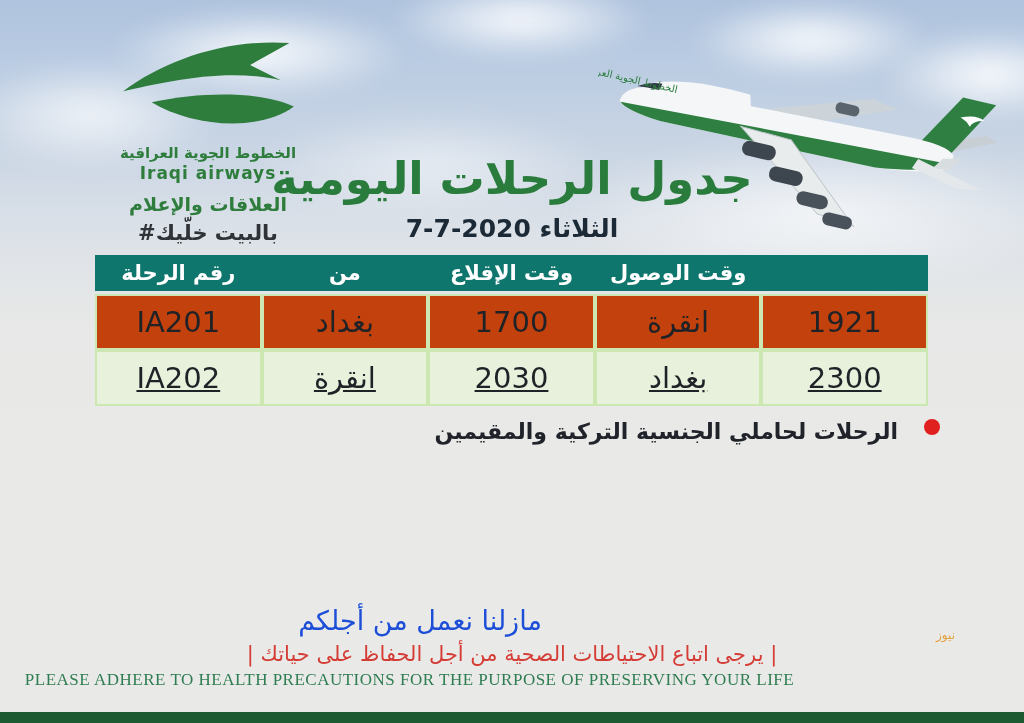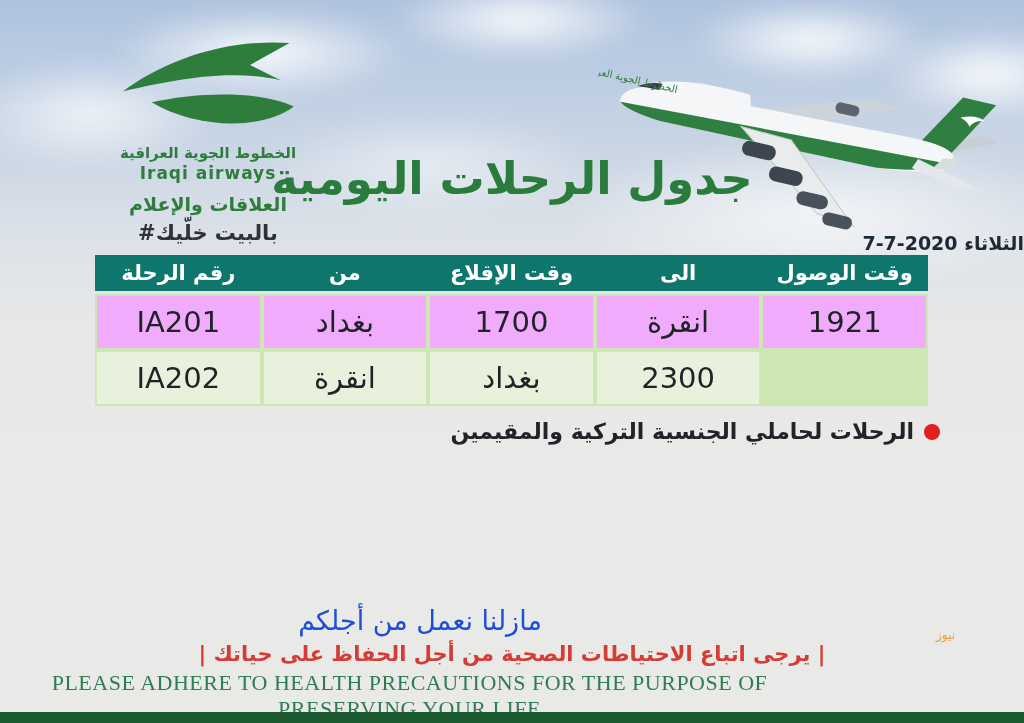--- a/index.html
+++ b/index.html
@@ -15,43 +15,43 @@
   .brand svg{display:block;margin:0 auto;}
   .brand-ar{font-size:15px;font-weight:bold;color:#2e7d3c;margin-top:2px;}
   .brand-en{font-size:17px;font-weight:bold;color:#2e7d3c;letter-spacing:1px;margin-top:1px;}
   .brand-dept{font-size:19px;font-weight:bold;color:#2e7d3c;margin-top:10px;}
   .brand-hash{font-size:21px;font-weight:bold;color:#2f3337;margin-top:6px;}
   
   .plane{position:absolute;left:598px;top:52px;width:420px;height:195px;}
   
   .title{position:absolute;left:0;top:152px;width:1024px;text-align:center;
     font-size:45px;font-weight:bold;color:#2a7c3d;}
-  .date{position:absolute;left:0;top:232px;width:1024px;
-    font-size:19px;font-weight:bold;color:#1b2a36;}
+  .date{position:absolute;left:0;top:214px;width:1024px;text-align:center;
+    font-size:25px;font-weight:bold;color:#1b2a36;}
   
   .sched{position:absolute;left:95px;top:255px;width:833px;}
   .thead{display:grid;grid-template-columns:repeat(5,1fr);background:#0f766e;height:36px;}
   .thead .hc{color:#fff;font-weight:bold;font-size:21px;display:flex;align-items:center;justify-content:center;}
   .tbody{margin-top:3px;background:#cde7b2;border:2px solid #cde7b2;display:grid;grid-template-rows:52px 52px;row-gap:4px;}
   .trow{display:grid;grid-template-columns:repeat(5,1fr);column-gap:4px;}
   .trow .tc{display:flex;align-items:center;justify-content:center;
     font-size:29px;color:#1f2226;}
-  .trow.r1 .tc{background:#f0abfc;}
-  .trow.r2 .tc{background:#e7f1dc;}
+  .trow.r1 .tc{background:#c2410c;}
+  .trow.r2 .tc{background:#e7f1dc;text-decoration:underline;}
   
-  .note{position:absolute;right:84px;top:419px;direction:rtl;display:flex;align-items:center;gap:10px;}
+  .note{position:absolute;right:84px;top:419px;direction:rtl;display:flex;align-items:flex-start;gap:26px;}
   .note .dot{width:16px;height:16px;border-radius:50%;background:#e01f1f;flex:0 0 auto;}
   .note .txt{font-size:22px;font-weight:bold;color:#20242a;}
   
   .slogan{position:absolute;left:0;top:605px;width:840px;text-align:center;
     font-size:27px;font-weight:normal;color:#1d4ed8;}
   .prec-ar{position:absolute;left:0;top:642px;width:1024px;text-align:center;direction:rtl;
-    font-size:21px;font-weight:bold;color:#d43c35;}
+    font-size:21px;font-weight:normal;color:#d43c35;}
   .prec-en{position:absolute;left:0;top:670px;width:819px;text-align:center;
-    font-family:"Liberation Serif",serif;font-size:22px;color:#2e7d52;letter-spacing:.5px;}
+    font-family:"Liberation Serif",serif;font-size:17px;color:#2e7d52;letter-spacing:.5px;}
   .newslogo{position:absolute;right:12px;top:628px;width:125px;text-align:center;direction:rtl;}
   .newslogo .big{font-size:44px;font-weight:bold;color:#e3a13f;line-height:1;
     text-shadow:0 1px 0 #fff;}
   .newslogo .small{font-size:12px;font-weight:normal;color:#e3a13f;margin-bottom:-6px;margin-right:8px;}
   .bottombar{position:absolute;left:0;bottom:0;width:1024px;height:11px;background:#1c5a32;}
 </style>
 </head>
 <body>
 
 <div class="cloud" style="left:110px;top:8px;width:300px;height:90px;"></div>
@@ -110,34 +110,34 @@
 </div>
 
 <div class="title" dir="rtl">جدول الرحلات اليومية</div>
 <div class="date" dir="rtl">الثلاثاء 2020-7-7</div>
 
 <div class="sched">
   <div class="thead">
     <div class="hc" dir="rtl">رقم الرحلة</div>
     <div class="hc" dir="rtl">من</div>
     <div class="hc" dir="rtl">وقت الإقلاع</div>
-    <div class="hc" dir="rtl">الى</div>
     <div class="hc" dir="rtl">وقت الوصول</div>
   </div>
   <div class="tbody">
     <div class="trow r1">
       <div class="tc">IA201</div>
       <div class="tc" dir="rtl">بغداد</div>
       <div class="tc">1700</div>
       <div class="tc" dir="rtl">انقرة</div>
       <div class="tc">1921</div>
     </div>
     <div class="trow r2">
       <div class="tc">IA202</div>
       <div class="tc" dir="rtl">انقرة</div>
+      <div class="tc">2030</div>
       <div class="tc" dir="rtl">بغداد</div>
       <div class="tc">2300</div>
     </div>
   </div>
 </div>
 
 <div class="note">
   <span class="dot"></span>
   <span class="txt">الرحلات لحاملي الجنسية التركية والمقيمين</span>
 </div>

